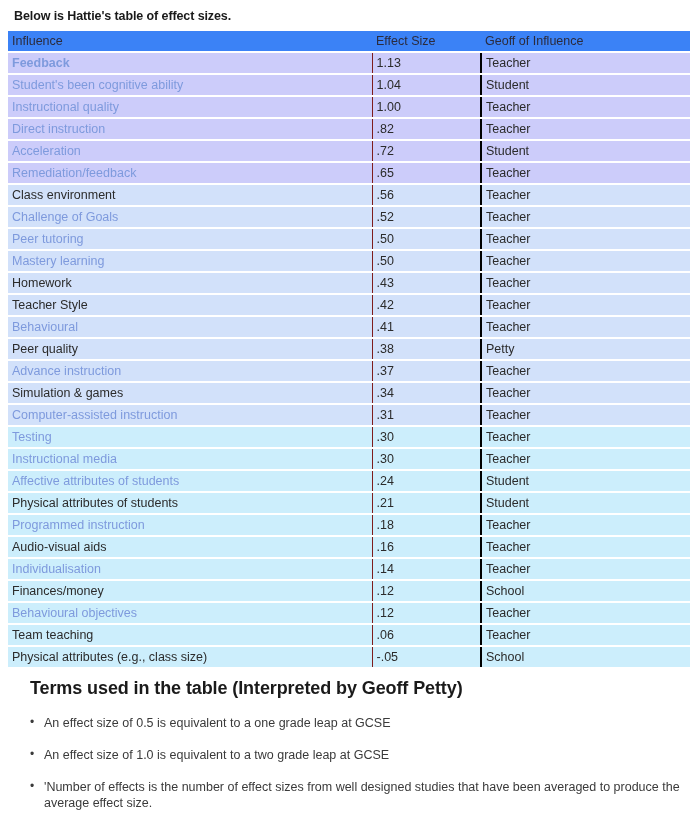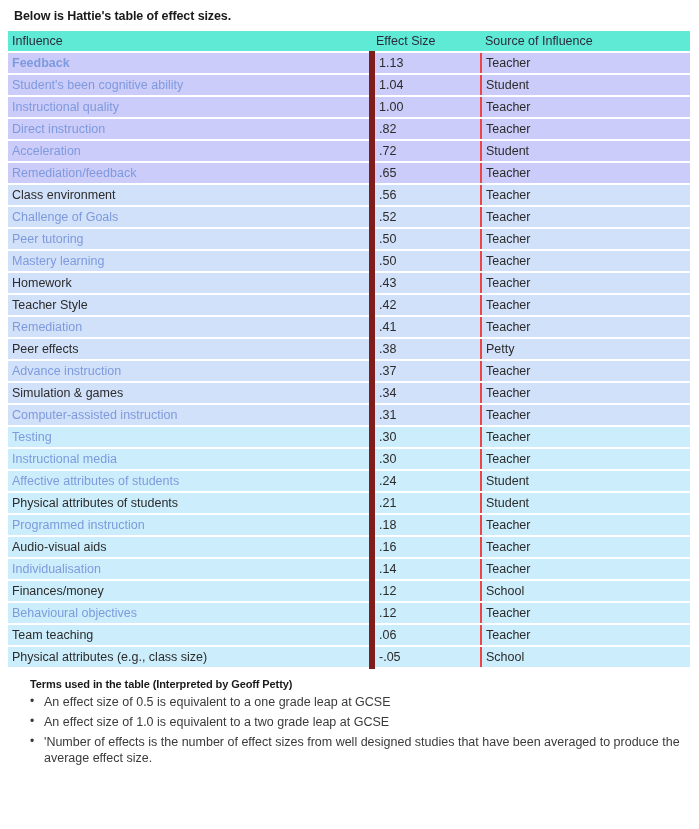--- a/index.html
+++ b/index.html
@@ -41,54 +41,54 @@
     font-weight: normal;
     border-bottom: 2px solid #ffffff;
     white-space: nowrap;
     overflow: hidden;
   }
   .col-influence { width: 364px; }
   .col-effect    { width: 109px; }
   .col-source    { width: 209px; }
 
   thead tr {
-    background: #5eead4;
+    background: #3b82f6;
   }
   thead th {
     color: #2b2b3d;
     border-bottom: 2px solid #ffffff;
   }
   
   tr.band1 { background: #ccccfa; }
   tr.band2 { background: #d2e1fa; margin-left: 9px; }
   tr.band3 { background: #cceefc; }
 
-  td.inf { border-right: 6px solid #7f1d1d; }
-  td.eff { border-right: 2px solid #ef4444; }
+  td.inf { border-right: 1px solid #7f1d1d; }
+  td.eff { border-right: 2px solid #000000; }
 
   .lnk  { color: #7e9add; }
   .lnk.bold { font-weight: bold; color: #7e9add; }
   .plain { color: #2b2b2b; }
 
   .terms-head {
-    font-size: 11px;
+    font-size: 18px;
     font-weight: bold;
     color: #1a1a1a;
     margin: 9px 0 0 22px;
     letter-spacing: -0.1px;
   }
   ul.terms {
     list-style: none;
     margin: 0;
     padding: 0;
   }
   ul.terms li {
     font-size: 12.5px;
     color: #3a3a3a;
-    margin: 4px 0 0 22px;
+    margin: 16px 0 0 22px;
     padding-left: 14px;
     position: relative;
     line-height: 16px;
     max-width: 655px;
   }
   ul.terms li::before {
     content: "\2022";
     position: absolute;
     left: 0;
     top: -1px;
@@ -106,21 +106,21 @@
   <table class="effect-table">
     <colgroup>
       <col class="col-influence">
       <col class="col-effect">
       <col class="col-source">
     </colgroup>
     <thead>
       <tr>
         <th class="inf">Influence</th>
         <th class="eff">Effect Size</th>
-        <th>Source of Influence</th>
+        <th>Geoff of Influence</th>
       </tr>
     </thead>
     <tbody id="table-body">
         <tr class="band1">
           <td class="inf"><span class="lnk bold">Feedback</span></td>
           <td class="eff plain">1.13</td>
           <td class="plain">Teacher</td>
         </tr>
         <tr class="band1">
           <td class="inf"><span class="lnk">Student's been cognitive ability</span></td>
@@ -171,26 +171,26 @@
           <td class="inf"><span class="plain">Homework</span></td>
           <td class="eff plain">.43</td>
           <td class="plain">Teacher</td>
         </tr>
         <tr class="band2">
           <td class="inf"><span class="plain">Teacher Style</span></td>
           <td class="eff plain">.42</td>
           <td class="plain">Teacher</td>
         </tr>
         <tr class="band2">
-          <td class="inf"><span class="lnk">Remediation</span></td>
+          <td class="inf"><span class="lnk">Behavioural</span></td>
           <td class="eff plain">.41</td>
           <td class="plain">Teacher</td>
         </tr>
         <tr class="band2">
-          <td class="inf"><span class="plain">Peer effects</span></td>
+          <td class="inf"><span class="plain">Peer quality</span></td>
           <td class="eff plain">.38</td>
           <td class="plain">Petty</td>
         </tr>
         <tr class="band2">
           <td class="inf"><span class="lnk">Advance instruction</span></td>
           <td class="eff plain">.37</td>
           <td class="plain">Teacher</td>
         </tr>
         <tr class="band2">
           <td class="inf"><span class="plain">Simulation &amp; games</span></td>

